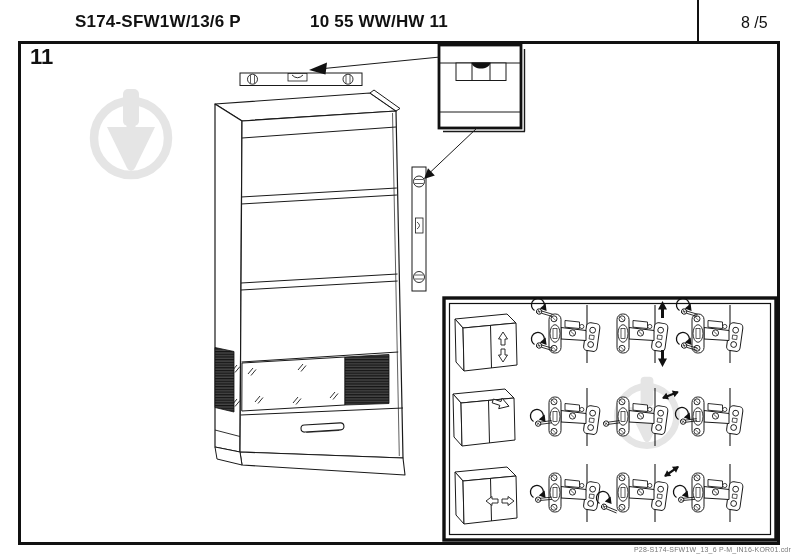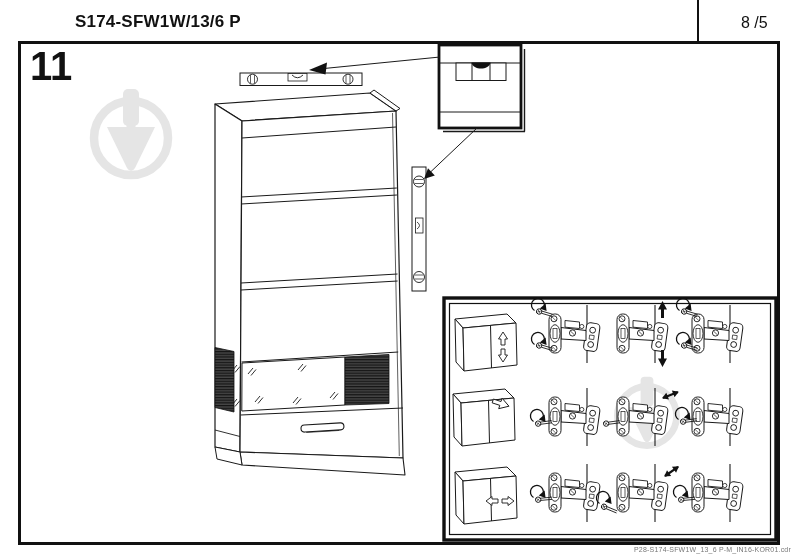--- a/index.html
+++ b/index.html
@@ -5,32 +5,33 @@
   html,body{margin:0;padding:0;background:#fff;}
   #page{position:relative;width:799px;height:558px;background:#fff;overflow:hidden;
         font-family:"Liberation Sans", sans-serif;color:#111;}
   .hdr{position:absolute;top:12px;font-weight:bold;font-size:17px;letter-spacing:.2px;white-space:nowrap;}
   #hdr-model{left:75px;}
   #hdr-hw{left:310px;}
   #hdr-divider{position:absolute;left:697px;top:0;width:2px;height:42px;background:#111;}
   #page-indicator{position:absolute;left:741px;top:14px;font-size:16px;font-weight:400;}
   #main-border{position:absolute;left:18px;top:41px;width:762px;height:504px;
                border:3px solid #111;box-sizing:border-box;}
-  #step-number{position:absolute;left:30px;top:46px;font-size:40px;font-weight:bold;line-height:1;text-align:right;}
+  #step-number{position:absolute;left:30px;top:46px;font-size:22px;font-weight:bold;line-height:1;text-align:right;}
   #footer-id{position:absolute;right:8px;top:546px;font-size:7px;color:#777;letter-spacing:.2px;}
   svg{position:absolute;left:0;top:0;}
   .ln{stroke:#1a1a1a;fill:none;}
   .wh{fill:#fff;stroke:#1a1a1a;}
 </style>
 </head>
 <body>
 
 <div id="page">
 
   <div class="hdr" id="hdr-model">S174-SFW1W/13/6 P</div>
+  <div class="hdr" id="hdr-hw">10 55 WW/HW 11</div>
   <div id="hdr-divider"></div>
   <div id="page-indicator">8 /5</div>
 
   <div id="main-border"></div>
   <div id="step-number">11</div>
   <div id="footer-id">P28-S174-SFW1W_13_6 P-M_IN16-KOR01.cdr</div>
 
   <svg width="799" height="558" viewBox="0 0 799 558">
     <defs>
 

